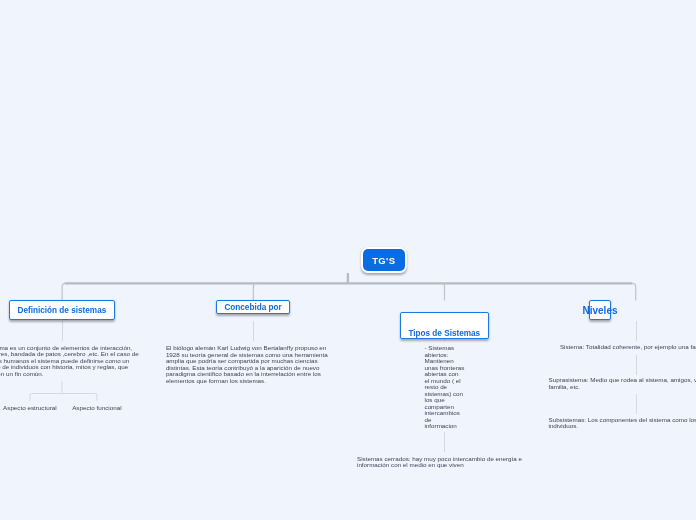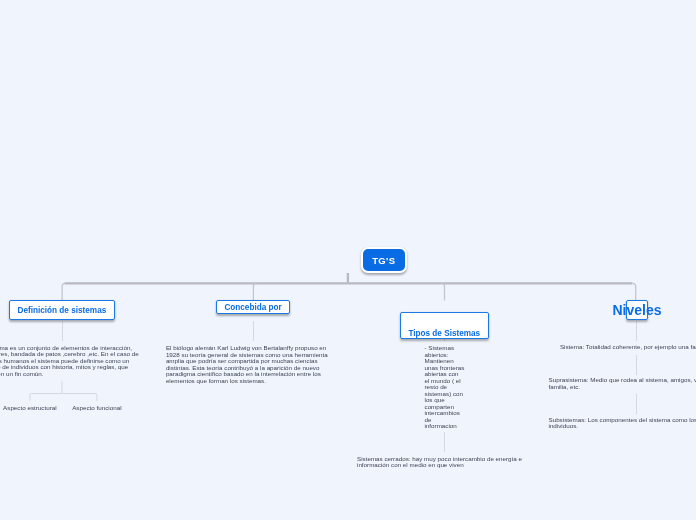--- a/index.html
+++ b/index.html
@@ -55,21 +55,21 @@
   <div class="txt" style="left:165.9px;top:345.4px;width:165px;">El biólogo alemán Karl Ludwig von Bertalanffy  propuso en 1928 su teoría general de sistemas como una herramienta amplia que podría ser compartida por muchas ciencias distintas. Esta teoría contribuyó a la aparición de nuevo paradigma científico basado en la interrelación entre los elementos que forman los sistemas.</div>
 
   <div class="node" style="left:399.7px;top:312px;width:89.2px;height:27px;font-size:8.2px;align-items:flex-end;">
     <span>Tipos de Sistemas</span>
   </div>
   <div class="ln" style="left:444.3px;top:321px;width:1px;height:20px;"></div>
   <div class="txt" style="left:424.5px;top:345.2px;width:40px;">- Sistemas abiertos: Mantienen unas fronteras abiertas con el mundo ( el resto de sistemas) con los que comparten intercambios de informacion</div>
   <div class="ln" style="left:444.3px;top:432px;width:1px;height:20px;"></div>
   <div class="txt" style="left:357px;top:455.8px;width:174px;">Sistemas cerrados: hay muy poco intercambio de energía e información con el medio en que viven</div>
 
-  <div class="node" style="left:626px;top:299.9px;width:22px;height:19.9px;font-size:14px;">
+  <div class="node" style="left:589px;top:299.9px;width:22px;height:19.9px;font-size:10px;">
     <span>Niveles</span>
   </div>
   <div class="ln" style="left:635.5px;top:321px;width:1px;height:20px;"></div>
   <div class="txt" style="left:547.2px;top:344px;width:174px;text-align:center;">Sistema: Totalidad coherente, por ejemplo una familia</div>
   <div class="ln" style="left:635.5px;top:355px;width:1px;height:20px;"></div>
   <div class="txt" style="left:548.5px;top:377.4px;width:174px;">Suprasistema: Medio que rodea al sistema, amigos, vecinos, familia, etc.</div>
   <div class="ln" style="left:635.5px;top:394px;width:1px;height:20px;"></div>
   <div class="txt" style="left:548.5px;top:416.5px;width:174px;">Subsistemas: Los componentes del sistema como los individuos.</div>
 
 </div>

